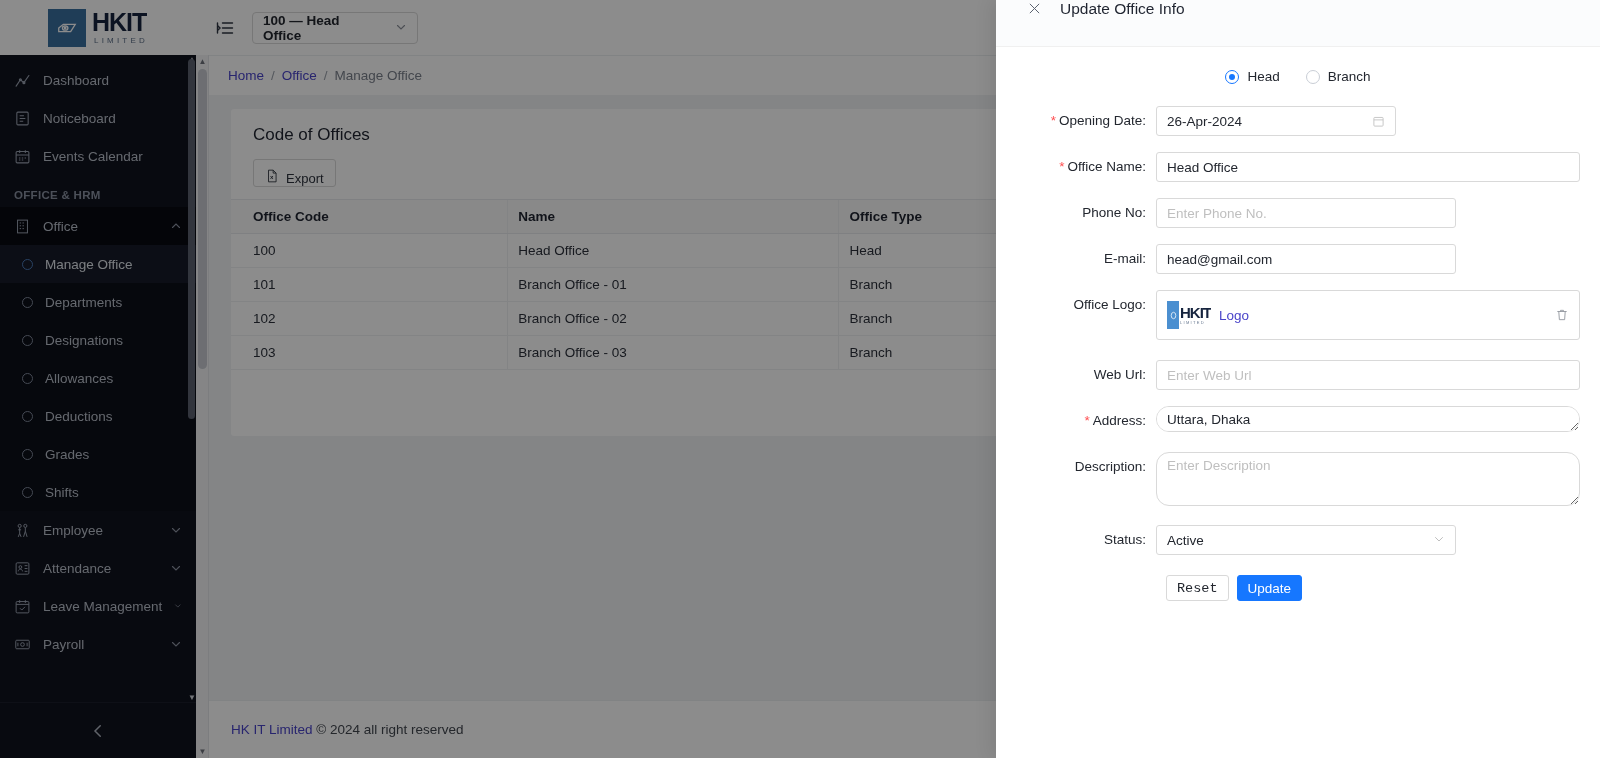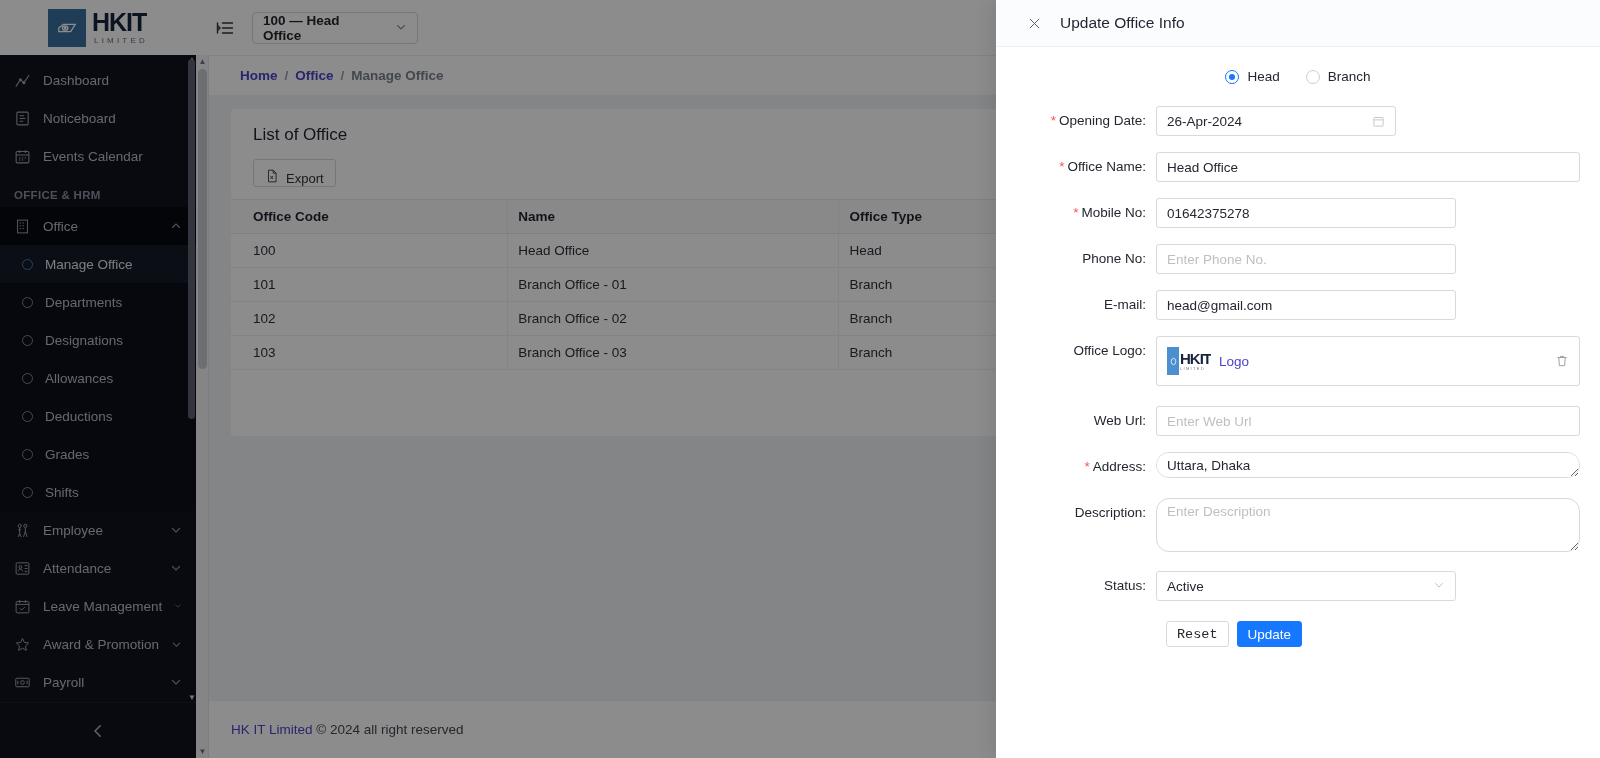--- a/index.html
+++ b/index.html
@@ -322,21 +322,21 @@
     width: 604px; height: 758px;
     background: #ffffff;
     z-index: 50;
     display: flex;
     flex-direction: column;
     box-shadow: -6px 0 16px rgba(0,0,0,0.08);
   }
   .drawer-header {
     height: 47px;
     flex: 0 0 47px;
-    display: flex; align-items: center;
+    display: flex; align-items: flex-start;
     gap: 18px;
     padding: 0 30px;
     border-bottom: 1px solid #f0f0f0;
     background: #fbfcfd;
   }
   .drawer-close {
     width: 16px; height: 16px;
     color: #5c6370; cursor: pointer;
     display: inline-flex; align-items: center; justify-content: center;
   }
@@ -617,33 +617,20 @@
             </svg>
           </span>
           <span>Leave Management</span>
           <span class="caret">
             <svg viewBox="0 0 24 24" fill="none" stroke="currentColor" stroke-width="2.2" stroke-linecap="round">
                 <path d="M5 9l7 7 7-7"></path>
               </svg>
           </span>
         </div>
 
-        <div class="nav-item">
-          <span class="ico">
-            <svg viewBox="0 0 24 24" fill="none" stroke="currentColor" stroke-width="1.4" stroke-linejoin="round">
-              <path d="M12 3.5l2.7 5.6 6 .8-4.4 4.3 1.1 6-5.4-2.9-5.4 2.9 1.1-6L3.3 9.9l6-.8z"></path>
-            </svg>
-          </span>
-          <span>Award &amp; Promotion</span>
-          <span class="caret">
-            <svg viewBox="0 0 24 24" fill="none" stroke="currentColor" stroke-width="2.2" stroke-linecap="round">
-                <path d="M5 9l7 7 7-7"></path>
-              </svg>
-          </span>
-        </div>
 
         <div class="nav-item">
           <span class="ico">
             <svg viewBox="0 0 24 24" fill="none" stroke="currentColor" stroke-width="1.4">
               <rect x="2.5" y="6" width="19" height="12" rx="1.3"></rect>
                 <circle cx="12" cy="12" r="2.6"></circle>
               <path d="M5.5 9.5v5M18.5 9.5v5"></path>
             </svg>
           </span>
           <span>Payroll</span>
@@ -686,31 +673,31 @@
         </div>
       </div>
 
       <div class="content-scroll">
         <div class="content-sb">
           <div class="a-up">▲</div>
           <div class="thumb"></div>
           <div class="a-dn">▼</div>
         </div>
 
-        <div class="breadcrumb-bar" style="padding-left:44px;font-weight:bold;">
+        <div class="breadcrumb-bar" style="padding-left:32px;">
           <span class="bc-link">Home</span>
           <span class="bc-sep">/</span>
           <span class="bc-link">Office</span>
           <span class="bc-sep">/</span>
           <span class="bc-cur">Manage Office</span>
         </div>
 
         <div class="page-body" style="padding-left:35px;">
           <div class="card">
-            <div class="card-title">List of Office</div>
+            <div class="card-title">Code of Offices</div>
             <div class="toolbar">
               <div class="btn-export">
                 <span>
                   <svg viewBox="0 0 24 24" width="14" height="14" fill="none" stroke="currentColor" stroke-width="1.5">
                     <path d="M6 2h8l5 5v15H6z"></path>
                       <path d="M14 2v5h5"></path>
                       <path d="M9.5 12l4 5M13.5 12l-4 5"></path>
                   </svg>
                 </span>
                 <span>Export</span>
@@ -819,30 +806,20 @@
         <div class="flabel">
           <span class="req">*</span><span>Office Name:</span>
         </div>
         <div class="fctl">
           <div class="inp w-full">
             <span>Head Office</span>
           </div>
         </div>
       </div>
 
-      <div class="frow">
-        <div class="flabel">
-          <span class="req">*</span><span>Mobile No:</span>
-        </div>
-        <div class="fctl">
-          <div class="inp w300">
-            <span>01642375278</span>
-          </div>
-        </div>
-      </div>
 
       <div class="frow">
         <div class="flabel">Phone No:</div>
         <div class="fctl">
           <div class="inp w300 ph">Enter Phone No.</div>
         </div>
       </div>
 
       <div class="frow">
         <div class="flabel">E-mail:</div>

